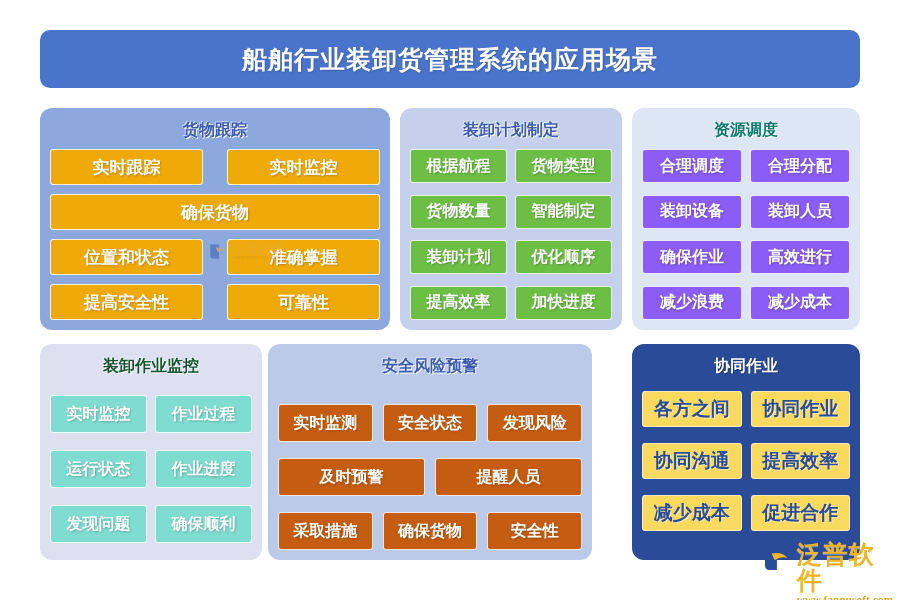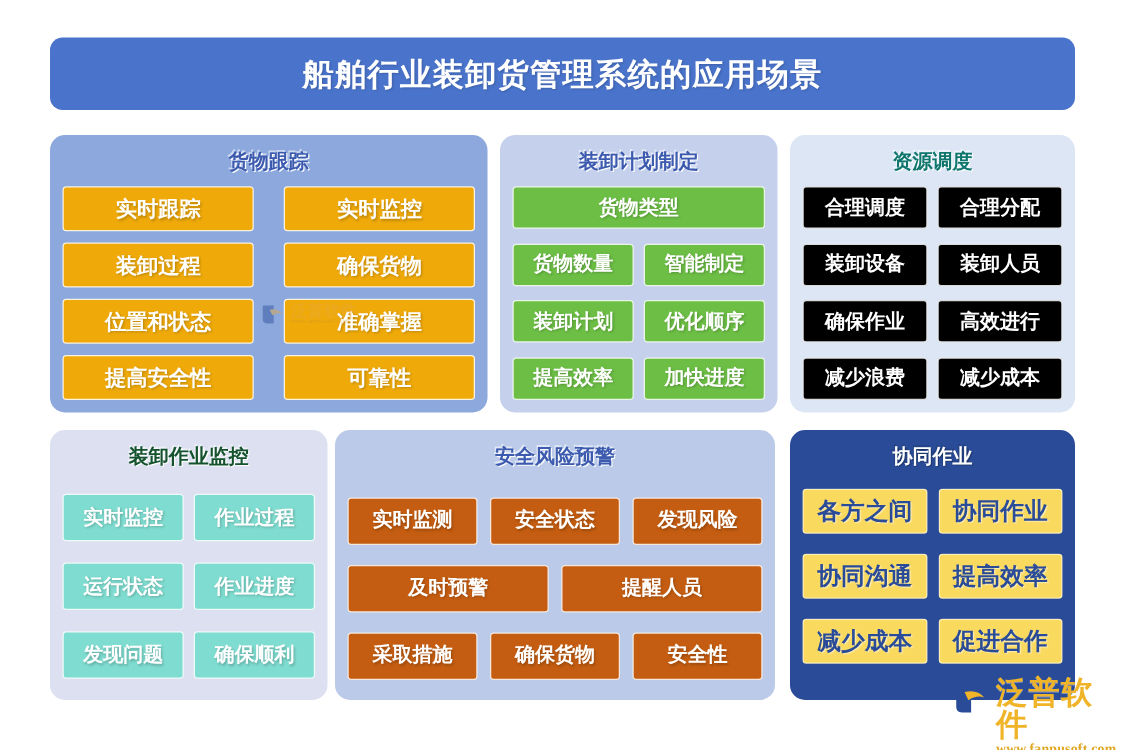--- a/index.html
+++ b/index.html
@@ -110,39 +110,39 @@
   #panel-loading-plan .row { gap: 8px; height: 34px; }
   #panel-loading-plan .chip { background: #6cbe45; font-size: 16px; }
 
   
   #panel-resource-dispatch {
     left: 632px; top: 108px; width: 228px; height: 222px;
     background: #dce6f5;
   }
   #panel-resource-dispatch .panel-title { color: #0f766e; }
   #panel-resource-dispatch .row { gap: 8px; height: 34px; }
-  #panel-resource-dispatch .chip { background: #000000; font-size: 16px; }
+  #panel-resource-dispatch .chip { background: #8b5cf6; font-size: 16px; }
 
   
   #panel-operation-monitor {
     left: 40px;  top: 344px; width: 222px; height: 216px;
     background: #dce0f0;
   }
   #panel-operation-monitor .panel-title { color: #14532d; }
   #panel-operation-monitor .rows { justify-content: flex-start; gap: 17px; padding-top: 10px;}
   #panel-operation-monitor .row { gap: 8px; height: 38px; }
   #panel-operation-monitor .chip { background: #7fdcd0; font-size: 16px; }
 
   
   #panel-safety-warning {
-    left: 268px; top: 344px; width: 352px; height: 216px;
+    left: 268px; top: 344px; width: 324px; height: 216px;
     background: #bacae8;
   }
   #panel-safety-warning .panel-title { color: #3c5aae; }
-  #panel-safety-warning .rows { justify-content: center; gap: 16px; padding-top: 6px; }
+  #panel-safety-warning .rows { justify-content: flex-end; gap: 16px; padding-top: 6px; }
   #panel-safety-warning .row { gap: 10px; height: 38px; }
   #panel-safety-warning .chip { background: #c45d11; font-size: 16px; }
 
   
   #panel-collaborative-work {
     left: 632px; top: 344px; width: 228px; height: 216px;
     background: #2a4c98;
   }
   #panel-collaborative-work .panel-title { color: #ffffff; }
   #panel-collaborative-work .rows { justify-content: flex-start; gap: 16px; padding-top: 6px; }
@@ -209,38 +209,38 @@
   </div>
 
   <div class="panel" id="panel-cargo-tracking">
     <div class="panel-title">货物跟踪</div>
     <div class="rows">
       <div class="row">
         <div class="chip">实时跟踪</div>
         <div class="chip">实时监控</div>
       </div>
       <div class="row">
-        <div class="chip">装卸过程</div>
         <div class="chip">确保货物</div>
       </div>
       <div class="row">
         <div class="chip">位置和状态</div>
         <div class="chip">准确掌握</div>
       </div>
       <div class="row">
         <div class="chip">提高安全性</div>
         <div class="chip">可靠性</div>
       </div>
     </div>
   </div>
 
   <div class="panel" id="panel-loading-plan">
     <div class="panel-title">装卸计划制定</div>
     <div class="rows">
       <div class="row">
+        <div class="chip">根据航程</div>
         <div class="chip">货物类型</div>
       </div>
       <div class="row">
         <div class="chip">货物数量</div>
         <div class="chip">智能制定</div>
       </div>
       <div class="row">
         <div class="chip">装卸计划</div>
         <div class="chip">优化顺序</div>
       </div>

